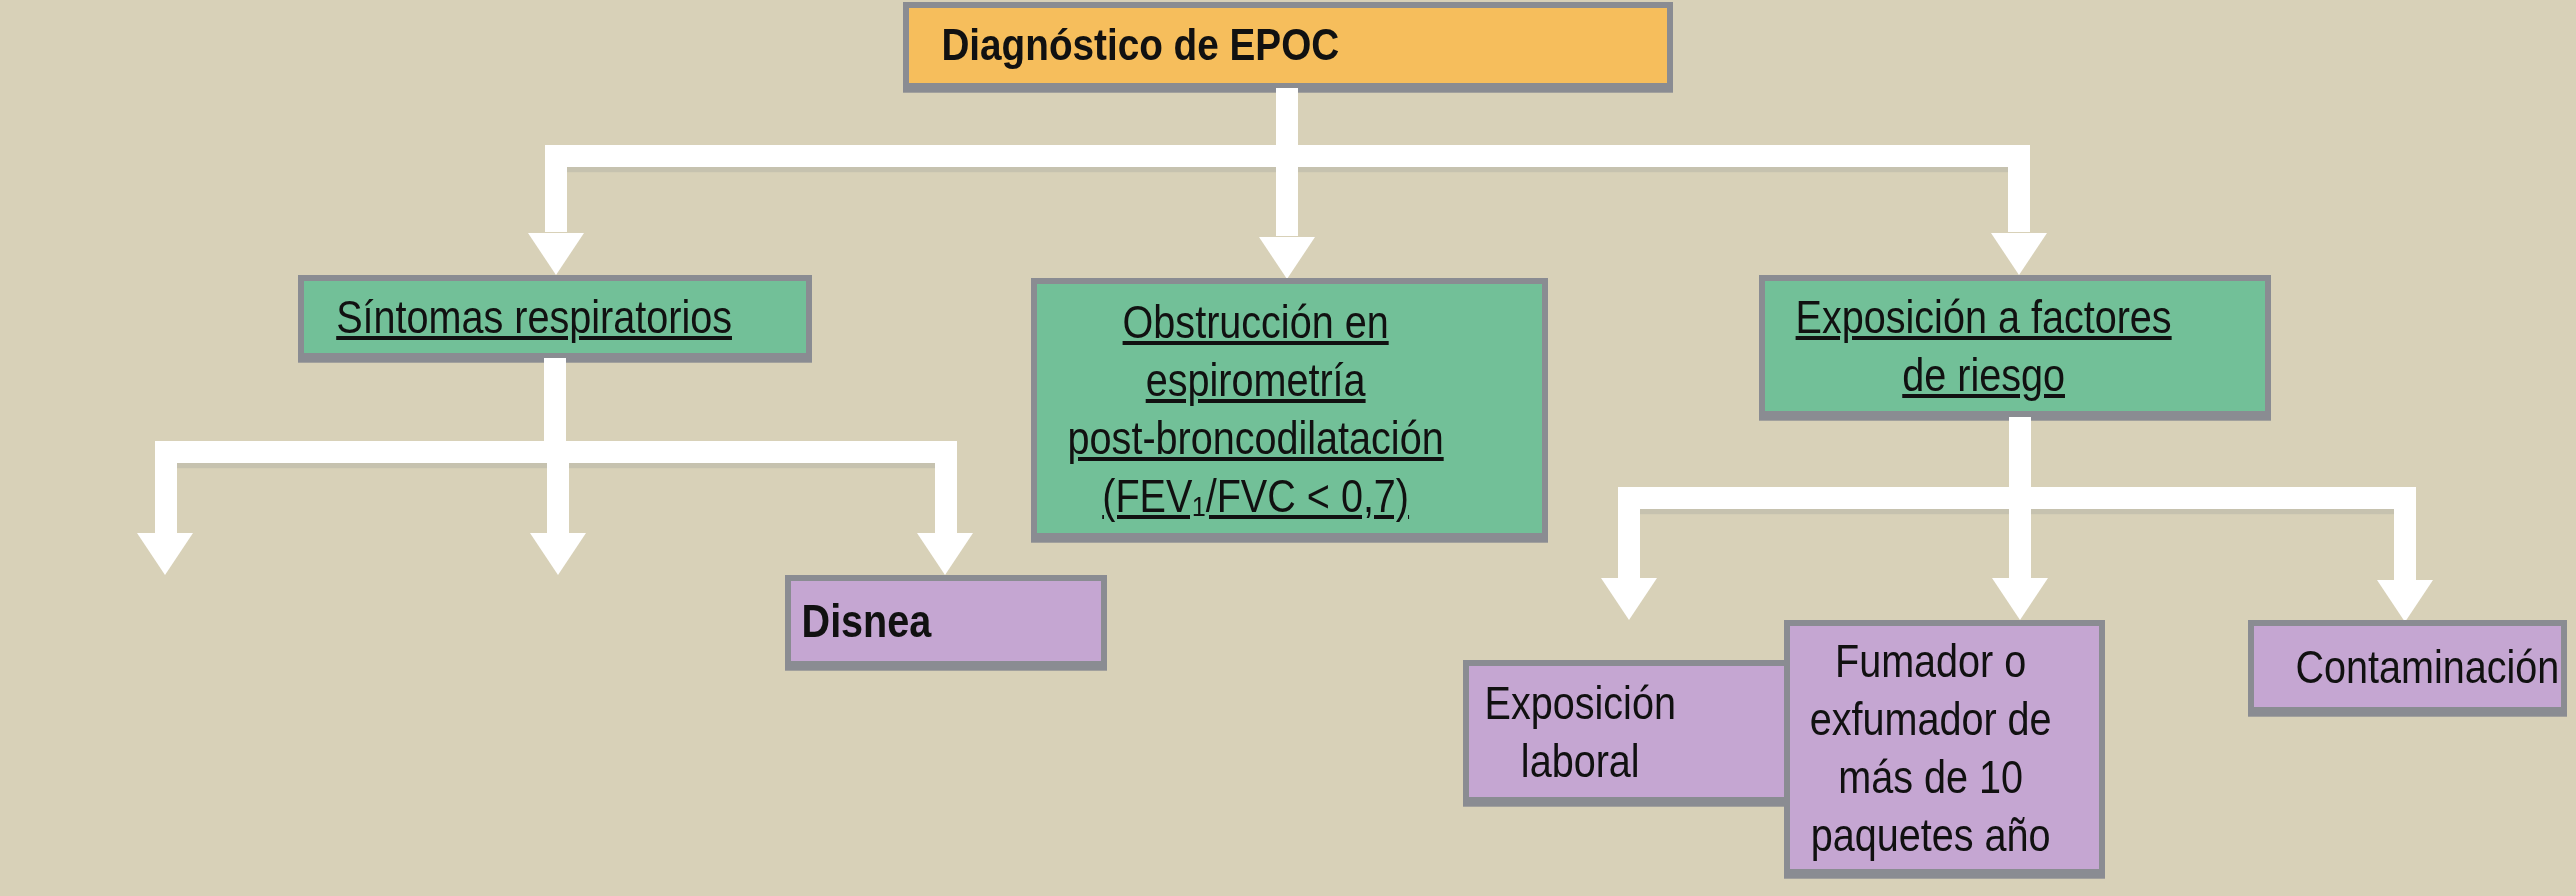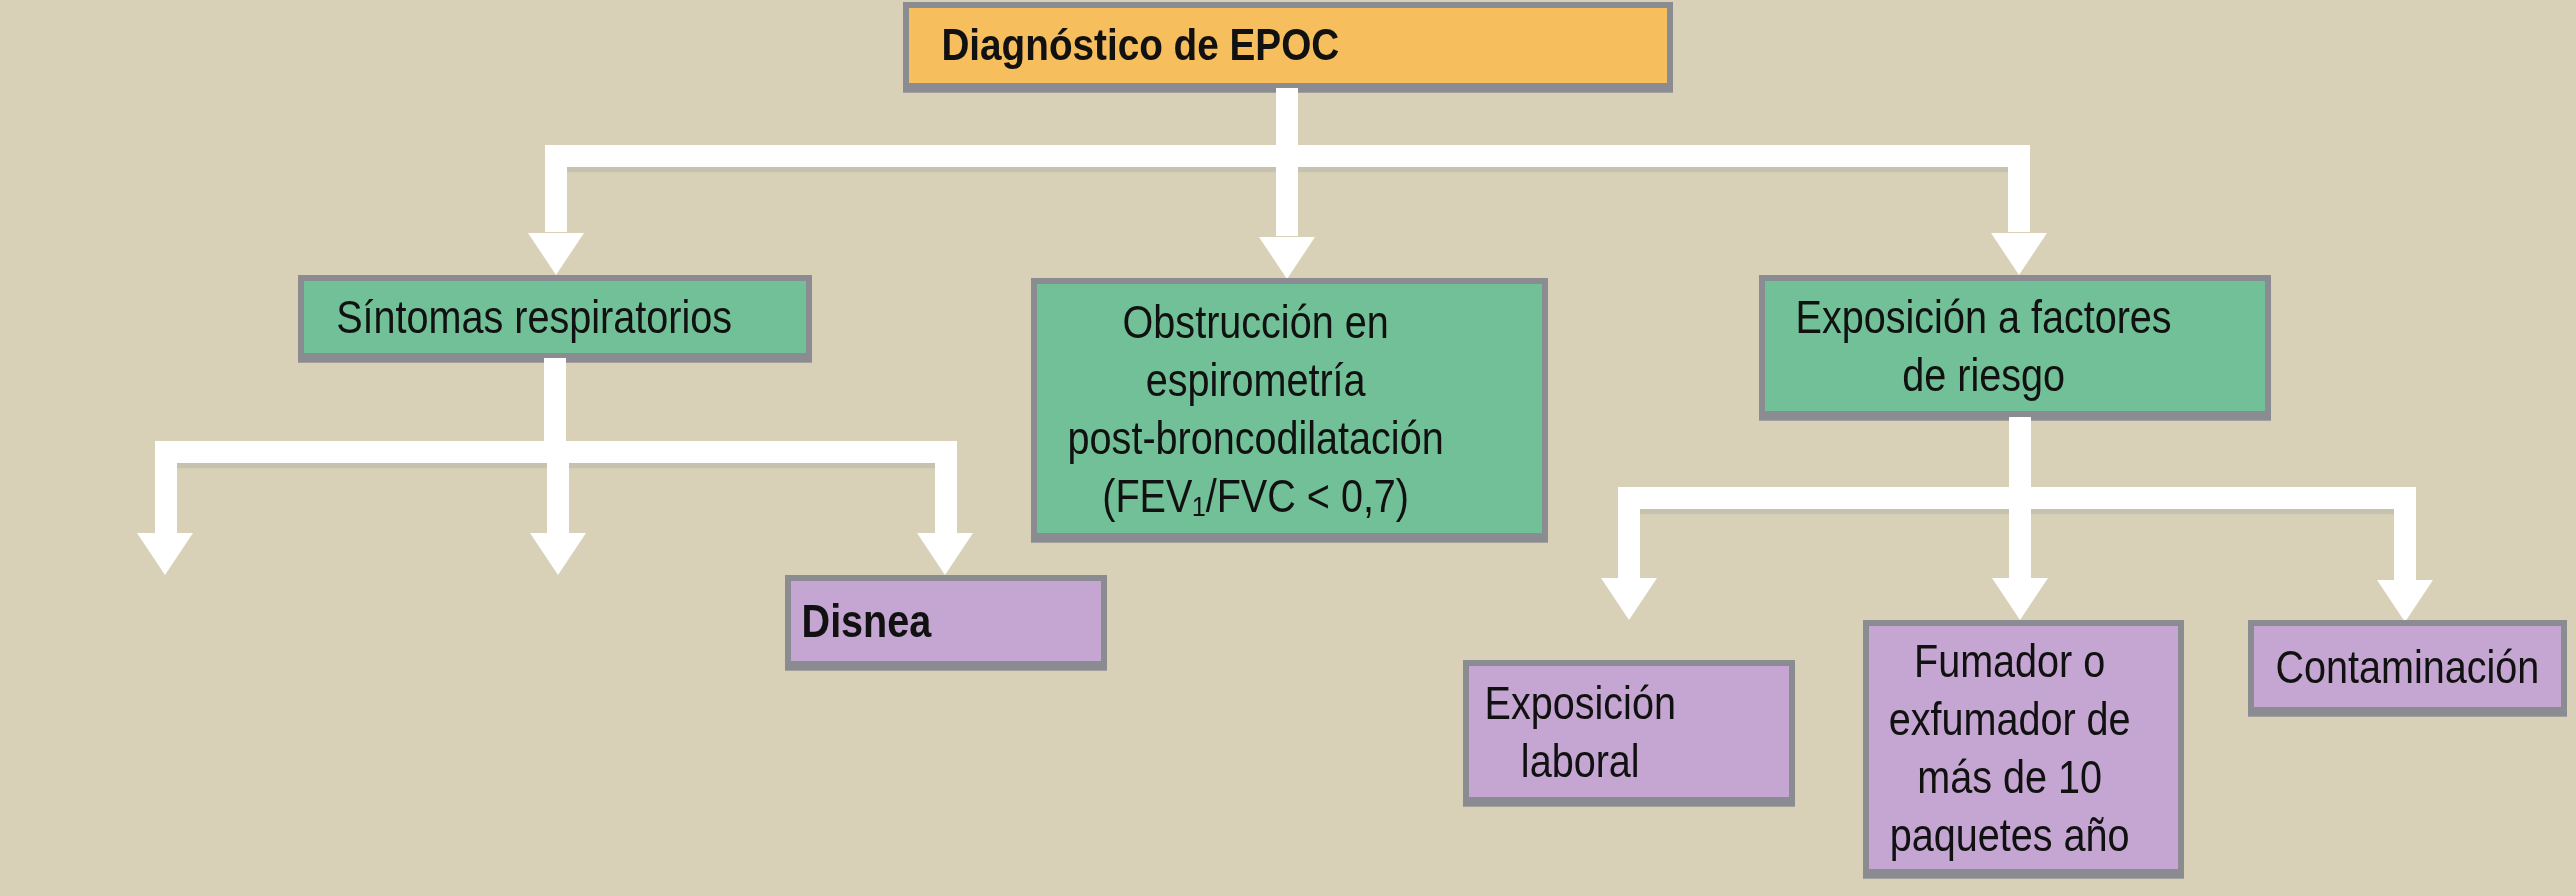--- a/index.html
+++ b/index.html
@@ -33,21 +33,21 @@
     display: block;
     white-space: pre-line;
     transform: scaleX(0.86);
     transform-origin: 50% 50%;
   }
   .node.root {
     background: var(--root_fill, #F6BE5C);
     font-weight: bold;
     font-size: 45px;
   }
-  .node.branch { background: var(--branch_fill, #72C098); }
+  .node.branch { background: var(--branch_fill, #72C098); text-decoration: underline; }
   .node.leaf   { background: var(--leaf_fill, #C5A6D2); }
 
   
   .conn {
     position: absolute;
     background: var(--connector, #FFFFFF);
   }
   .conn.bar {
     box-shadow: 0 5.2px 0 rgba(138, 140, 146, 0.22);
   }
@@ -93,22 +93,22 @@
   #c-exp-stem       { left: 2009px; top: 417px; width: 22.4px;   height: 93px; }
   #c-bar3           { left: 1618px; top: 487px; width: 798px; height: 21.6px; }
   #c-b3-left-stem   { left: 1618px; top: 509px; width: 22.4px;   height: 69px; }
   #c-b3-mid-stem    { left: 2009px; top: 509px; width: 22.4px;   height: 69px; }
   #c-b3-right-stem  { left: 2394px; top: 509px; width: 22.4px;   height: 72px; }
   #a-occupational   { left: 1601px; top: 578px; }
   #a-smoker         { left: 1992px; top: 578px; }
   #a-pollution      { left: 2377px; top: 580px; }
 
   #occupational-node { left: 1463px; top: 620px; width: 332px; height: 143px; margin-top: 40px; }
-  #smoker-node       { left: 1863px; top: 620px; width: 321px; height: 255px; }
-  #pollution-node    { left: 2248px; top: 620px; width: 319px; height: 93px; }
+  #smoker-node       { left: 1784px; top: 620px; width: 321px; height: 255px; }
+  #pollution-node    { left: 2248px; top: 620px; width: 319px; height: 93px; padding-left: 20px; }
 </style>
 </head>
 <body>
 
 <div id="canvas">
 
   <div class="node root" id="root-node">
     <span class="node-label">Diagnóstico de EPOC</span>
   </div>
 

